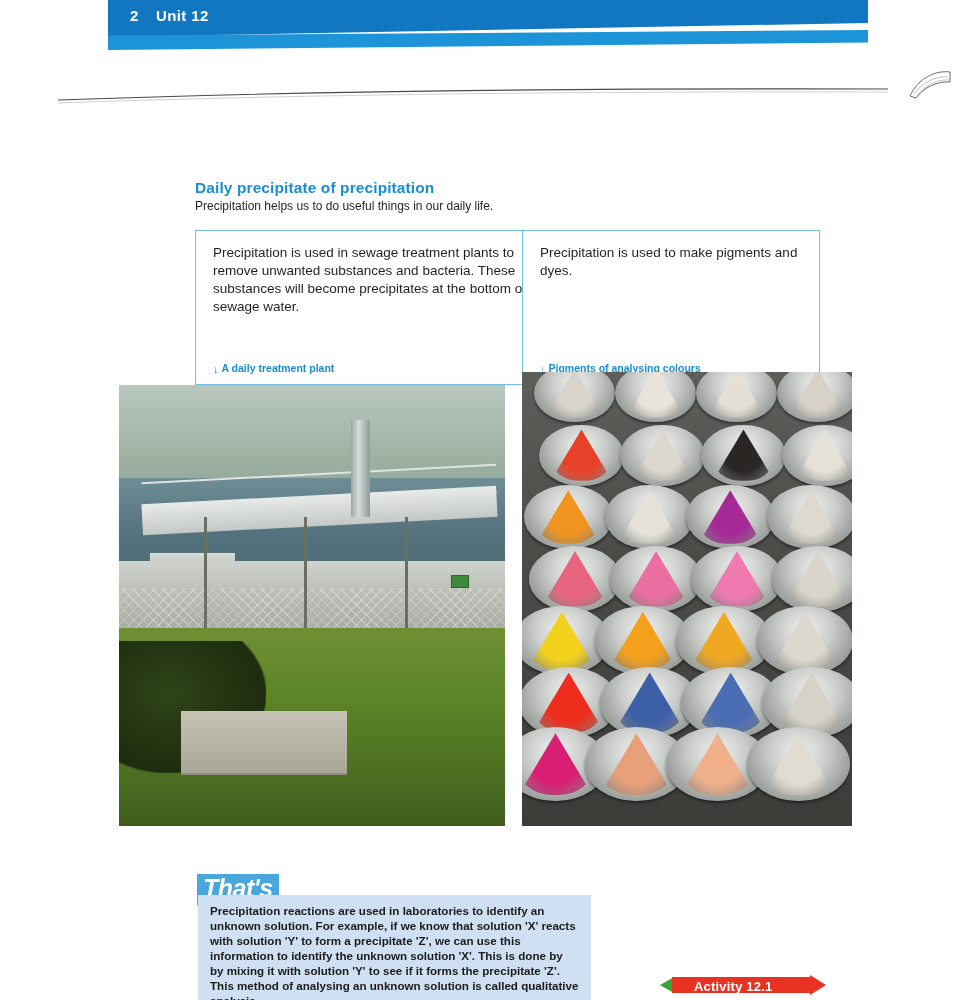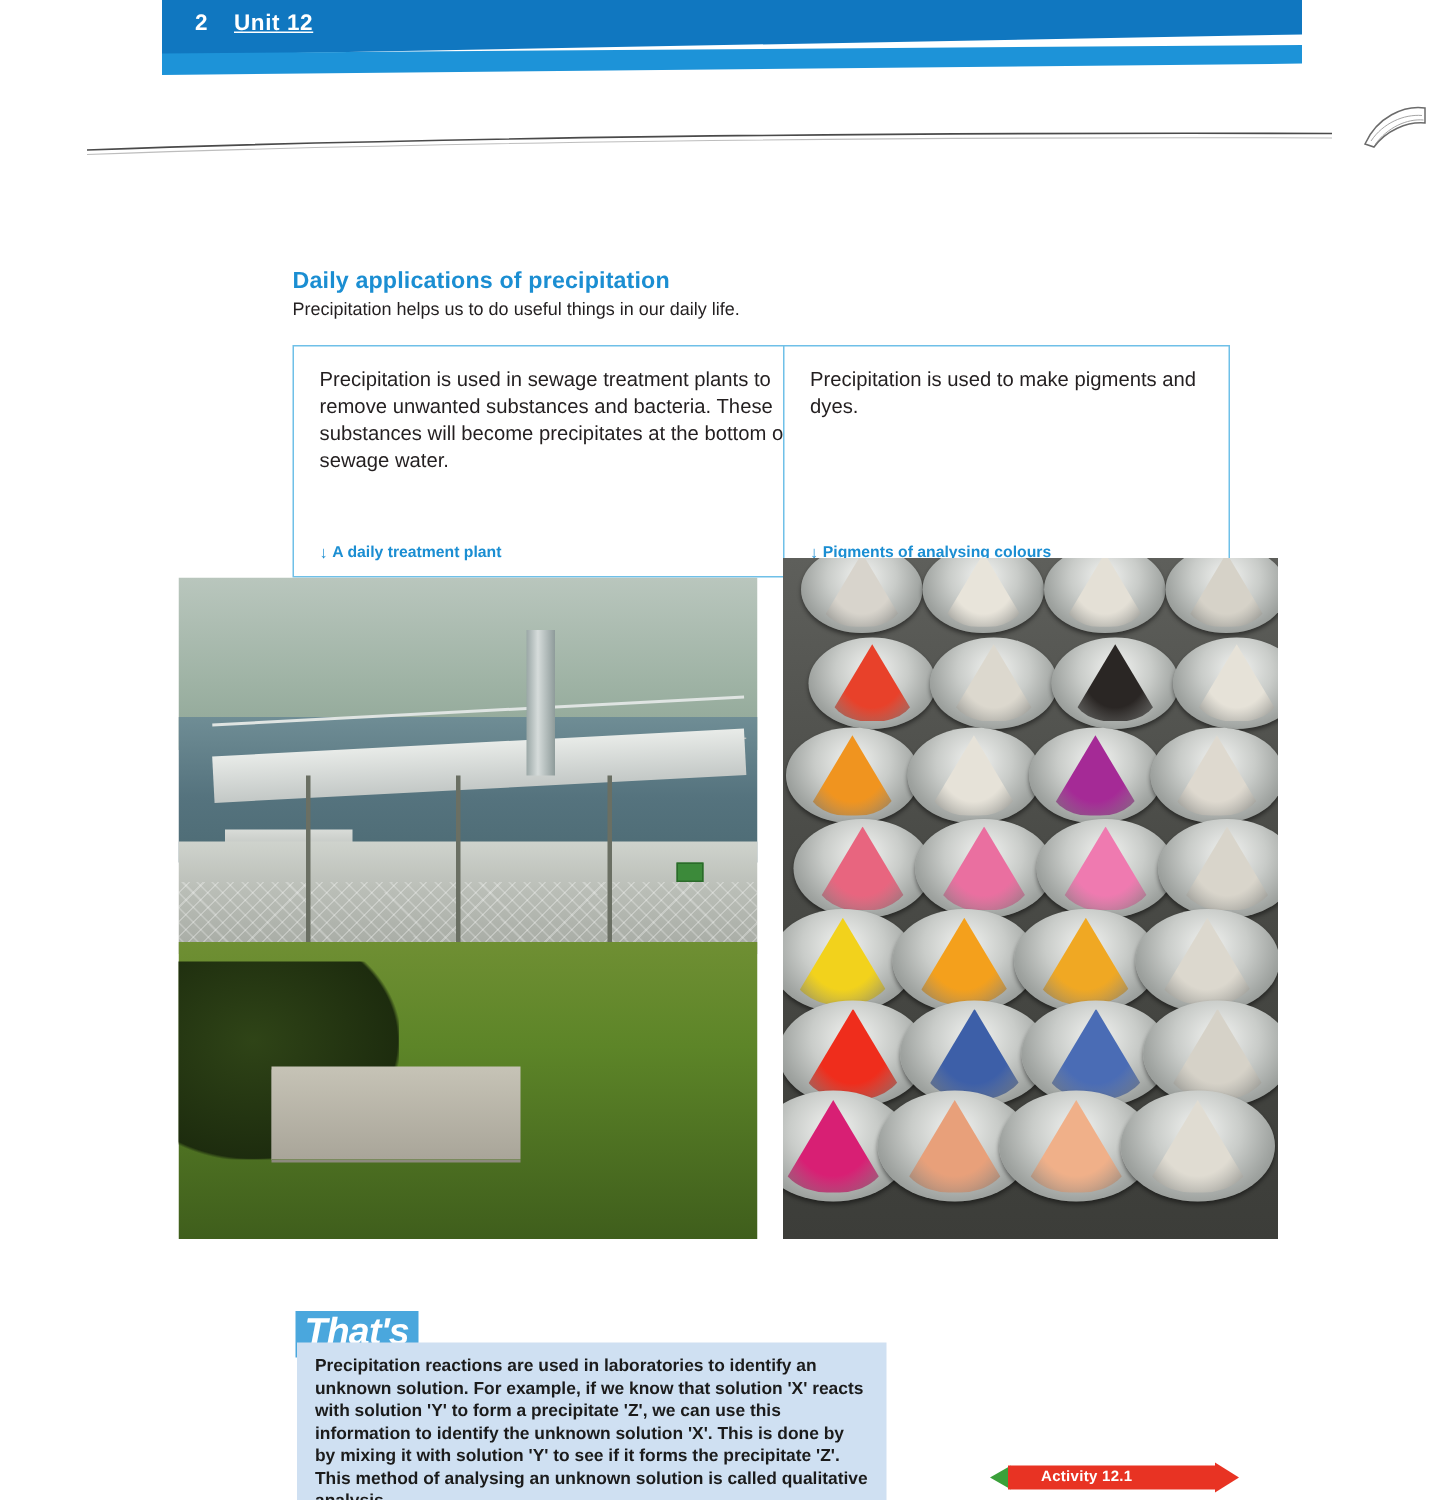--- a/index.html
+++ b/index.html
@@ -49,21 +49,20 @@
     font-weight: bold;
   }
   .header-banner .chap-title {
     position: absolute;
     left: 48px;
     top: 7px;
     color: #ffffff;
     font-size: 15px;
     font-weight: bold;
     letter-spacing: .4px;
-    text-decoration: underline;
   }
 
   
   .rule-wrap {
     position: absolute;
     left: 58px;
     top: 86px;
     width: 890px;
     height: 28px;
   }
@@ -287,21 +286,21 @@
   .activity .ribbon-right {
     position:absolute; left:150px; top:2px;
     width:0; height:0;
     border-top: 10px solid transparent;
     border-bottom: 10px solid transparent;
     border-left: 16px solid #e83323;
   }
   .activity .act-label {
     position:absolute; left:34px; top:6px;
     color:#ffffff;
-    font-size:10px;
+    font-size:13px;
     font-weight:bold;
     letter-spacing:.2px;
   }
 
   
   .page-curl {
     position:absolute;
     right: 8px;
     top: 70px;
     width: 44px;
@@ -325,21 +324,21 @@
   </svg>
 </div>
 <div class="page-curl">
   <svg width="44" height="30" viewBox="0 0 44 30">
     <path d="M2 26 C 10 8, 28 0, 42 2 L 42 12 C 30 11, 16 17, 8 28 Z" fill="#ffffff" stroke="#6b6b6b" stroke-width="1"></path>
     <path d="M6 24 C 14 12, 28 6, 40 7" fill="none" stroke="#9a9a9a" stroke-width=".6"></path>
     <path d="M9 26 C 17 15, 30 9, 41 10" fill="none" stroke="#9a9a9a" stroke-width=".6"></path>
   </svg>
 </div>
 
-<div class="section-title">Daily applications of precipitation</div>
+<div class="section-title">Daily precipitate of precipitation</div>
 <div class="section-sub">Precipitation helps us to do useful things in our daily life.</div>
 
 <div class="panel left">
   <div class="body-text">Precipitation is used in sewage treatment plants to remove unwanted substances and bacteria. These substances will become precipitates at the bottom of the sewage water.</div>
   <div class="caption">
     <span class="arrow-glyph">↓</span><span>A daily treatment plant</span>
   </div>
 </div>
 
 <div class="panel right">

